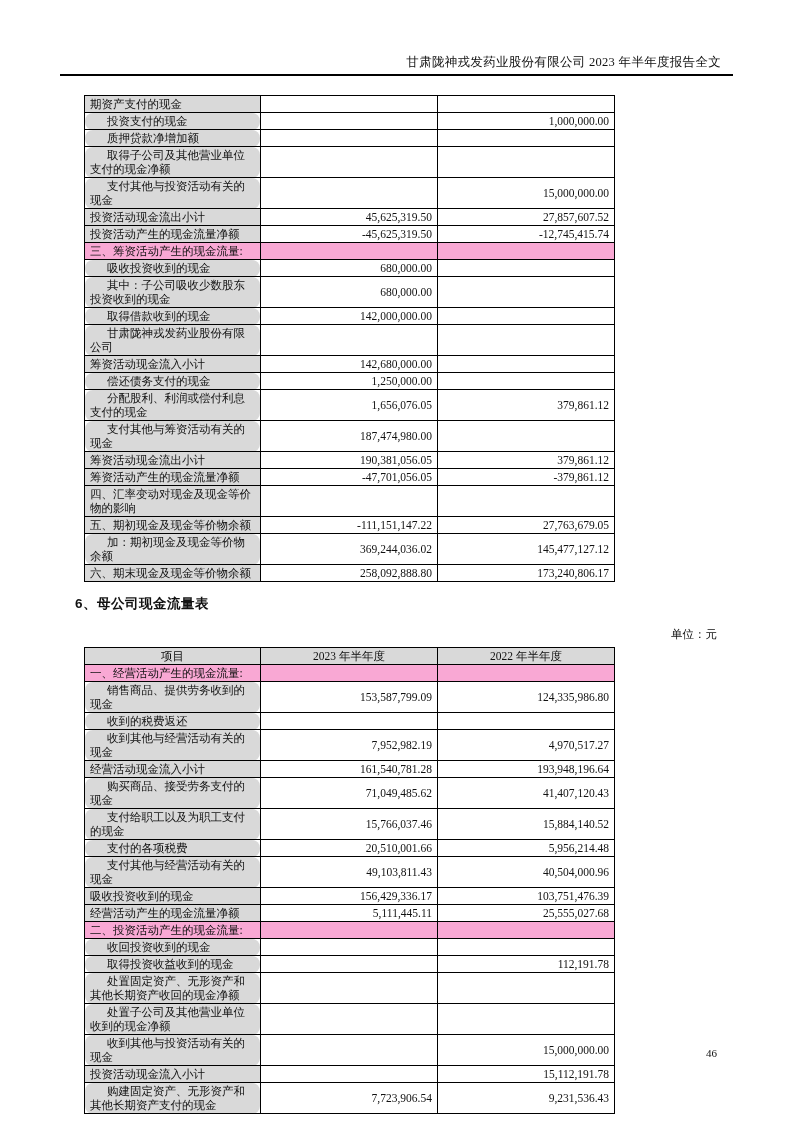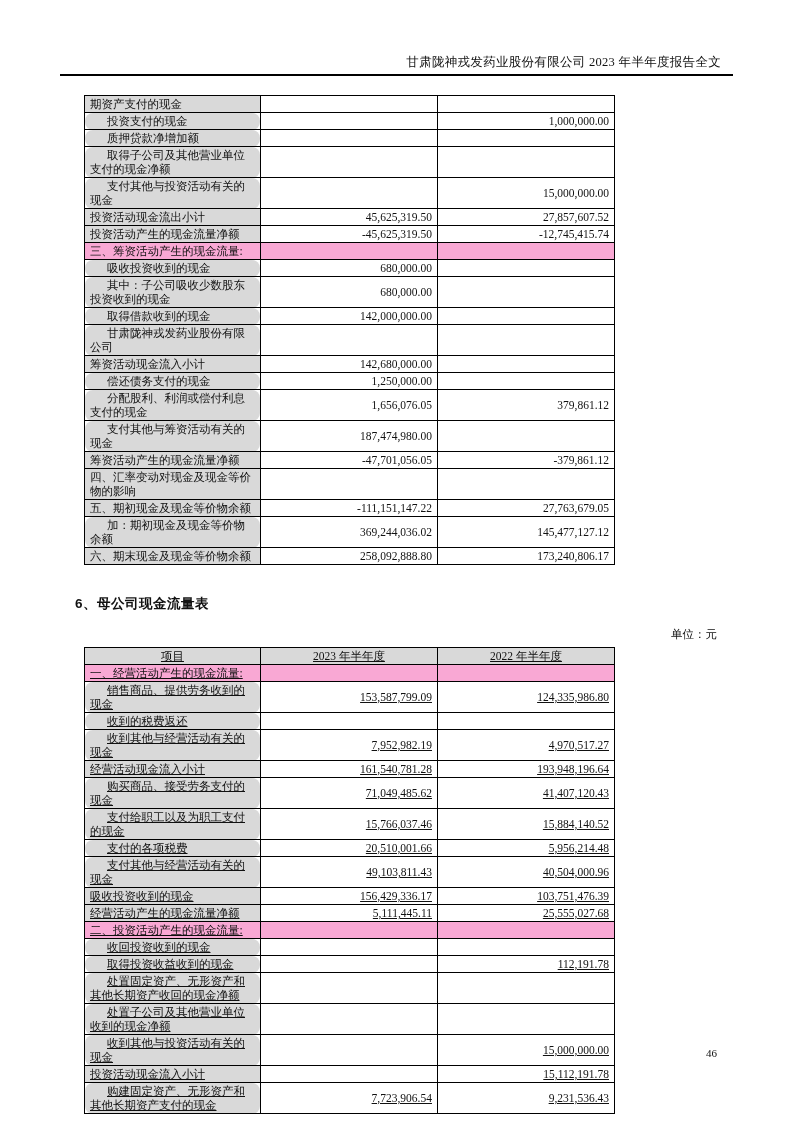--- a/index.html
+++ b/index.html
@@ -12,21 +12,21 @@
   .report-header-title{
     position:absolute; top:54px; right:72px;
     font-size:12.5px; letter-spacing:0.3px; white-space:nowrap;
   }
   .header-rule{
     position:absolute; top:74px; left:60px; right:60px;
     border-top:2px solid #000000; height:0;
   }
   .tbl-wrap{ position:absolute; left:84px; width:531px; }
   .tbl-wrap.t1{ top:95px; }
-  .tbl-wrap.t2{ top:647px;text-decoration:underline; }
+  .tbl-wrap.t2{ top:647px; }
   table{ width:100%; border-collapse:collapse; table-layout:fixed; }
   col.c-label{ width:33.2%; }
   col.c-num{ width:33.4%; }
   td,th{
     border:1px solid #000000;
     font-size:11.5px; line-height:14px;
     padding:1px 5px;
     vertical-align:middle;
     font-weight:normal;
   }
@@ -136,20 +136,25 @@
         </tr>
         <tr>
           <td class="label ind">分配股利、利润或偿付利息支付的现金</td>
           <td class="num">1,656,076.05</td>
           <td class="num">379,861.12</td>
         </tr>
         <tr>
           <td class="label ind">支付其他与筹资活动有关的现金</td>
           <td class="num">187,474,980.00</td>
           <td class="num"></td>
+        </tr>
+        <tr>
+          <td class="label">筹资活动现金流出小计</td>
+          <td class="num">190,381,056.05</td>
+          <td class="num">379,861.12</td>
         </tr>
         <tr>
           <td class="label">筹资活动产生的现金流量净额</td>
           <td class="num">-47,701,056.05</td>
           <td class="num">-379,861.12</td>
         </tr>
         <tr>
           <td class="label">四、汇率变动对现金及现金等价物的影响</td>
           <td class="num"></td>
           <td class="num"></td>

